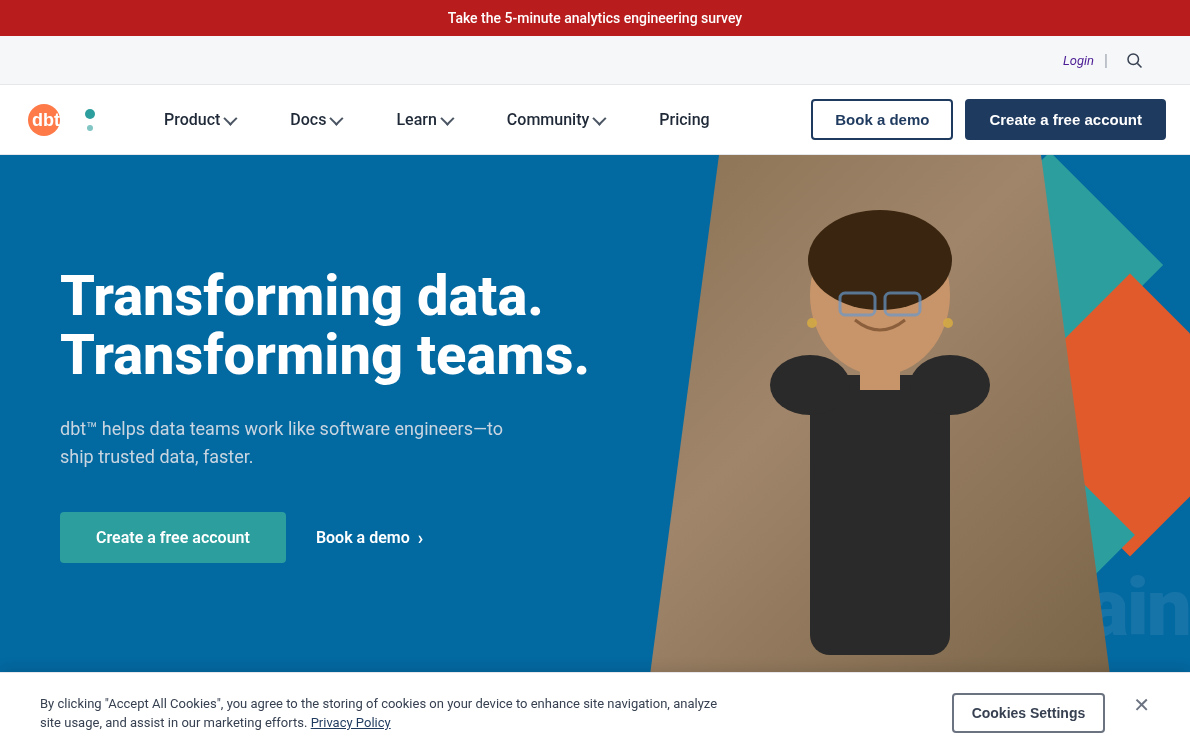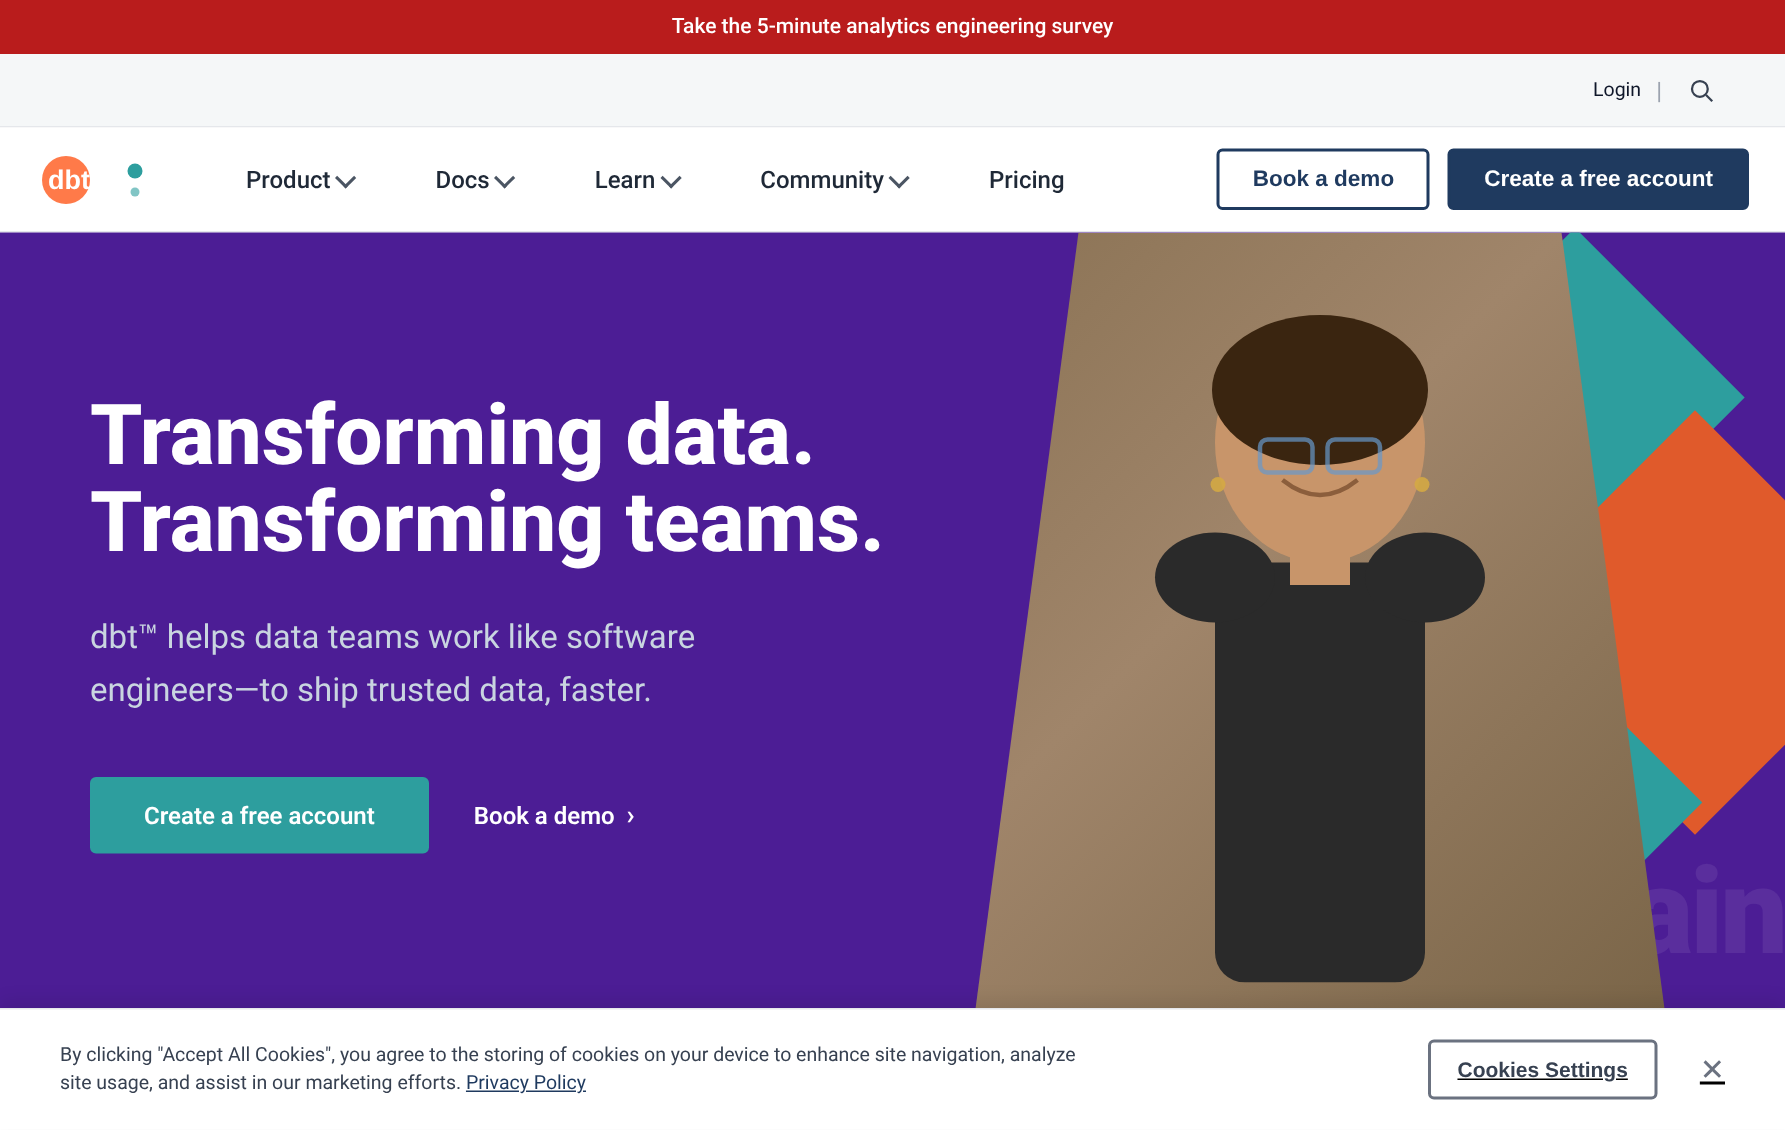--- a/index.html
+++ b/index.html
@@ -20,22 +20,23 @@
       background: #f5f7f8;
       display: flex;
       justify-content: flex-end;
       align-items: center;
       padding: 8px 40px;
       gap: 10px;
       border-bottom: 1px solid #e5e7eb;
     }
     .secondary-nav a {
       font-size: 13px;
-      color: #0f172a;
+      color: #4c1d95;
       text-decoration: none;
+      font-style: italic;
     }
     .secondary-nav .divider { color: #9ca3af; }
     .search-icon-wrap {
       display: flex;
       align-items: center;
       justify-content: center;
       width: 32px;
       height: 32px;
       cursor: pointer;
     }
@@ -109,42 +110,42 @@
       border-radius: 4px;
       font-size: 15px;
       font-weight: 600;
       cursor: pointer;
       border: 2px solid #1f3a5f;
       white-space: nowrap;
     }
 
     
     .hero {
-      background: #4c1d95;
+      background: #0369a1;
       min-height: 520px;
       position: relative;
       display: flex;
       align-items: center;
       overflow: hidden;
     }
     .hero-content {
       padding: 80px 60px;
       max-width: 660px;
       z-index: 2;
       position: relative;
     }
     .hero-title {
       font-size: 56px;
       font-weight: 800;
       color: white;
       line-height: 1.05;
       margin-bottom: 30px;
     }
     .hero-subtitle {
-      font-size: 22px;
+      font-size: 18px;
       color: #c9d5e0;
       line-height: 1.6;
       margin-bottom: 40px;
       max-width: 480px;
     }
     .hero-buttons {
       display: flex;
       align-items: center;
       gap: 30px;
     }
@@ -266,23 +267,22 @@
     }
     .cookie-text {
       font-size: 13px;
       color: #374151;
       max-width: 700px;
       line-height: 1.5;
     }
     .cookie-text a { color: #1f3a5f; }
     .cookie-actions {
       display: flex;
-      align-items: center;
+      align-items: flex-start;
       gap: 12px;
-      text-decoration: underline;
     }
     .btn-cookie-settings {
       border: 2px solid #6b7280;
       background: white;
       color: #374151;
       padding: 10px 18px;
       border-radius: 4px;
       font-size: 14px;
       font-weight: 600;
       cursor: pointer;

